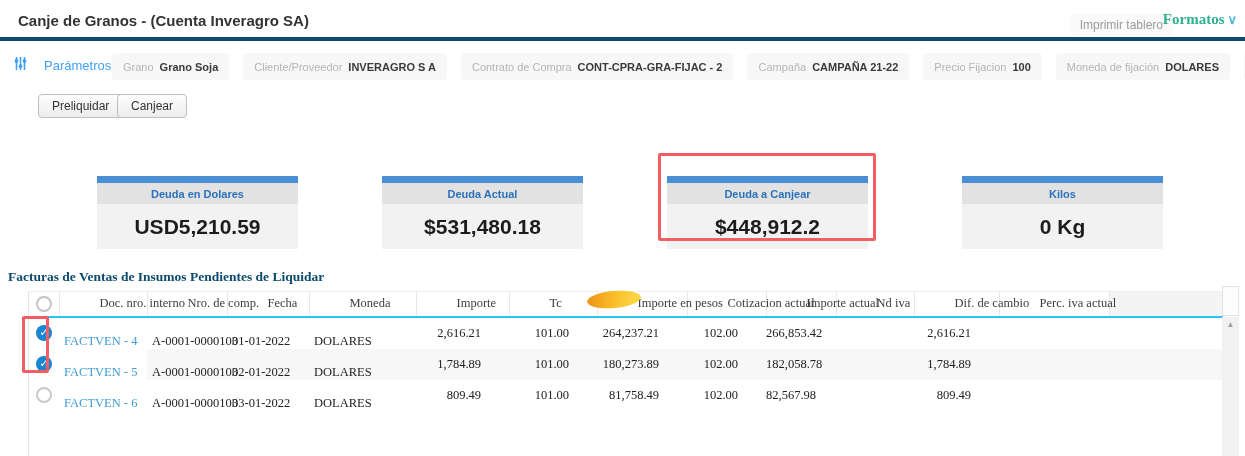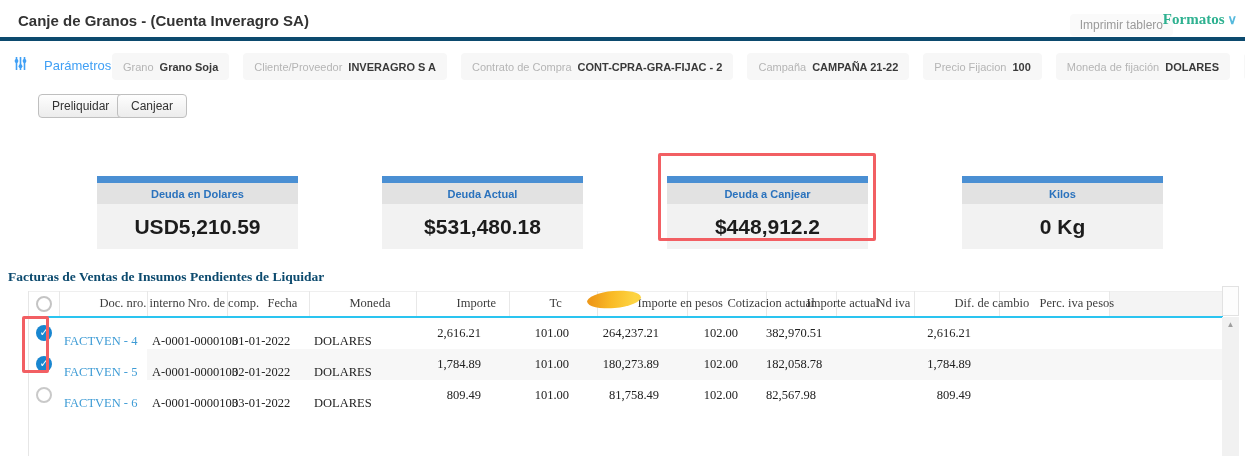--- a/index.html
+++ b/index.html
@@ -181,36 +181,36 @@
           <th>Nro. de comp.</th>
           <th>Fecha</th>
           <th>Moneda</th>
           <th>Importe</th>
           <th>Tc</th>
           <th>Importe en pesos</th>
           <th>Cotizacion actual</th>
           <th>Importe actual</th>
           <th>Nd iva</th>
           <th>Dif. de cambio</th>
-          <th>Perc. iva pesos</th>
+          <th>Perc. iva actual</th>
           <th class="filler"></th>
         </tr>
       </thead>
       <tbody>
         <tr>
           <td class="cb-cell"><span class="cb checked"><span class="check-glyph">✓</span></span></td>
           <td><a class="doc-link">FACTVEN - 4</a></td>
           <td>A-0001-0000103</td>
           <td>01-01-2022</td>
           <td>DOLARES</td>
           <td class="num">2,616.21</td>
           <td class="num">101.00</td>
           <td class="num">264,237.21</td>
           <td class="num">102.00</td>
-          <td class="num">382,970.51</td>
+          <td class="num">266,853.42</td>
           <td></td>
           <td class="num">2,616.21</td>
           <td></td>
           <td></td>
         </tr>
         <tr class="alt">
           <td class="cb-cell"><span class="cb checked"><span class="check-glyph">✓</span></span></td>
           <td><a class="doc-link">FACTVEN - 5</a></td>
           <td>A-0001-0000103</td>
           <td>02-01-2022</td>

